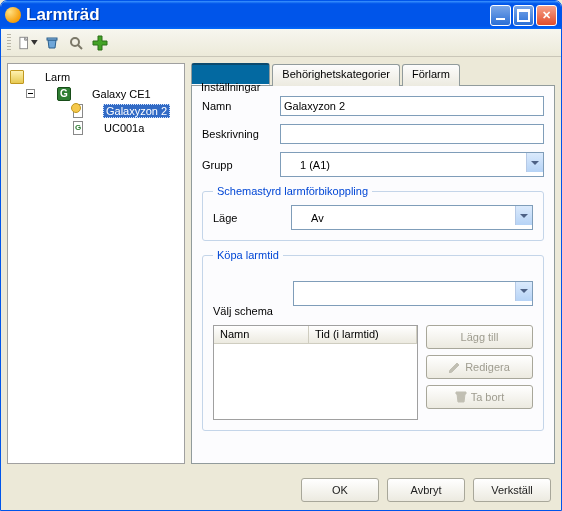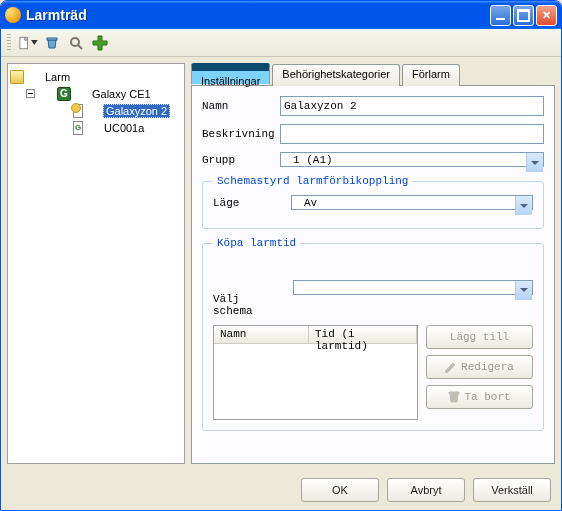--- a/index.html
+++ b/index.html
@@ -22,21 +22,21 @@
   }
   .titlebar {
     height: 28px;
     background: linear-gradient(to bottom, #3a93ff 0%, #0055ea 10%, #0055ea 90%, #026afe 100%);
     border-radius: 6px 6px 0 0;
     display: flex;
     align-items: center;
     padding: 0 4px;
     color: white;
     font-weight: bold;
-    font-size: 14px;
+    font-size: 17px;
   }
   .titlebar .app-icon {
     width: 16px; height: 16px;
     margin-right: 5px;
     background: radial-gradient(circle at 30% 30%, #ffe082, #f59e0b 70%);
     border-radius: 50%;
     display: inline-block;
   }
   .titlebar .title { flex: 1; text-shadow: 1px 1px 0 #003399; }
   .tb-btn {
@@ -137,46 +137,45 @@
     border: 1px solid #919b9c;
     border-bottom: none;
     border-radius: 3px 3px 0 0;
     background: linear-gradient(#fcfcfc,#eceae0);
     margin-right: 2px;
     position:relative;
     top: 1px;
     cursor: default;
   }
   .tab.active {
-    background:#7dd3fc;
+    background:#0369a1;
     border-bottom: 1px solid #fcfcfe;
     top: 0;
-    padding-top: 4px;
+    padding-top: 16px;
     z-index:3;
-    border-top: 8px solid #0c4a6e;
+    border-top: 2px solid #0c4a6e;
   }
   .tab-content {
     flex:1;
     border:1px solid #919b9c;
     background:#fcfcfe;
     padding: 10px 10px 8px 10px;
     display:flex;
     flex-direction:column;
     gap: 8px;
     overflow:auto;
-    font-family:Liberation Mono, monospace;
   }
   .form-row { display:flex; align-items:center; gap:8px; }
   .form-row label { width:70px; }
   .form-row input[type=text] {
     flex:1; height:20px; border:1px solid #7f9db9; padding:1px 3px; font: inherit;
   }
   .combo {
-    flex:1; height:15px; border:1px solid #7f9db9; background:#fff;
-    display:flex; align-items:center; padding-left:12px; position:relative;
+    flex:1; height:25px; border:1px solid #7f9db9; background:#fff;
+    display:flex; align-items:center; padding-left:19px; position:relative;
   }
   .combo .arrow {
     width:17px; height:19px;
     position:absolute; right:0; top:0;
     background: linear-gradient(#dbeafc,#b6d3f6);
     border-left:1px solid #b6c9e5;
     display:flex; align-items:center; justify-content:center;
   }
   .combo .arrow::after { content:""; border:4px solid transparent; border-top-color:#4d6185; margin-top:4px; }
 
@@ -319,21 +318,21 @@
         <div class="form-row">
           <label>Grupp</label>
           <div class="combo">
             <span>1 (A1)</span>
             <div class="arrow"></div>
           </div>
         </div>
 
         <fieldset>
           <legend>Schemastyrd larmförbikoppling</legend>
-          <div class="form-row" style="margin-bottom:8px;">
+          <div class="form-row" style="margin-bottom:0;">
             <label>Läge</label>
             <div class="combo">
               <span>Av</span>
               <div class="arrow"></div>
             </div>
           </div>
         </fieldset>
 
         <fieldset class="kopa">
           <legend>Köpa larmtid</legend>

